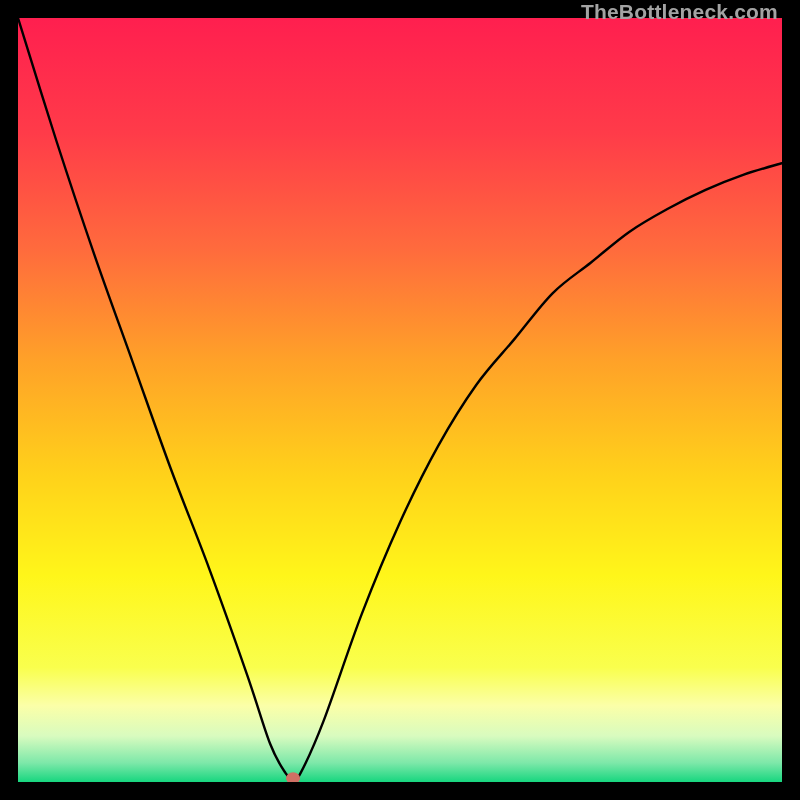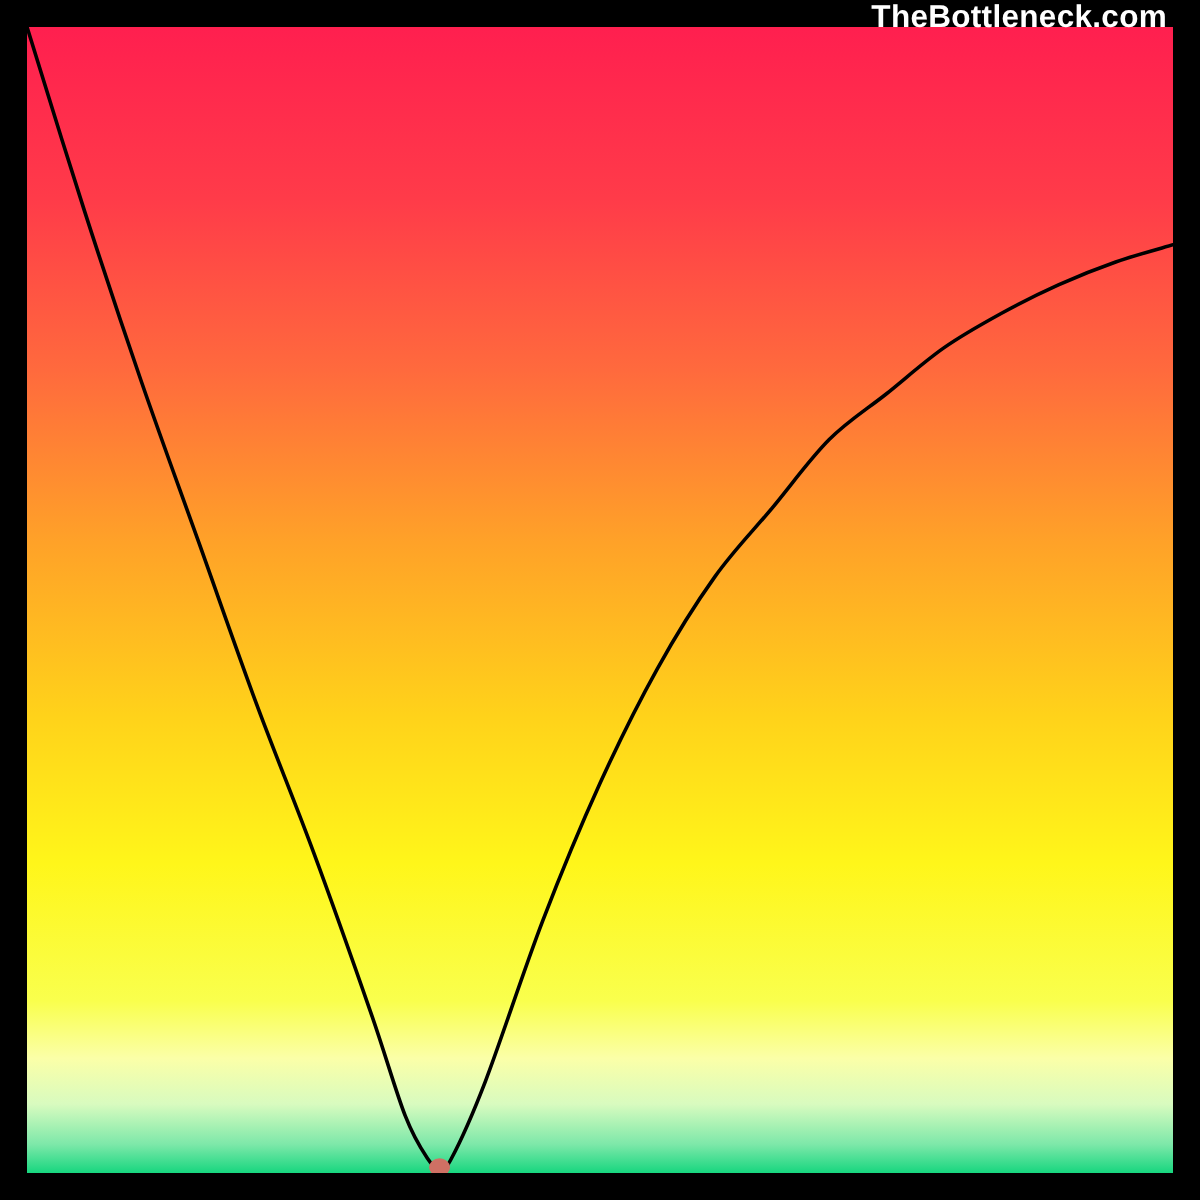--- a/index.html
+++ b/index.html
@@ -18,21 +18,21 @@
     height: 764px;
     background: #000000;
   }
   .watermark {
     position: absolute;
     top: 0;
     right: 22px;
     font-family: Arial, Helvetica, sans-serif;
     font-size: 21px;
     font-weight: 600;
-    color: #ffffff;
+    color: #a3a3a3;
     letter-spacing: 0.2px;
   }
   svg {
     display: block;
   }
 </style>
 </head>
 <body>
 
 <div class="frame">

